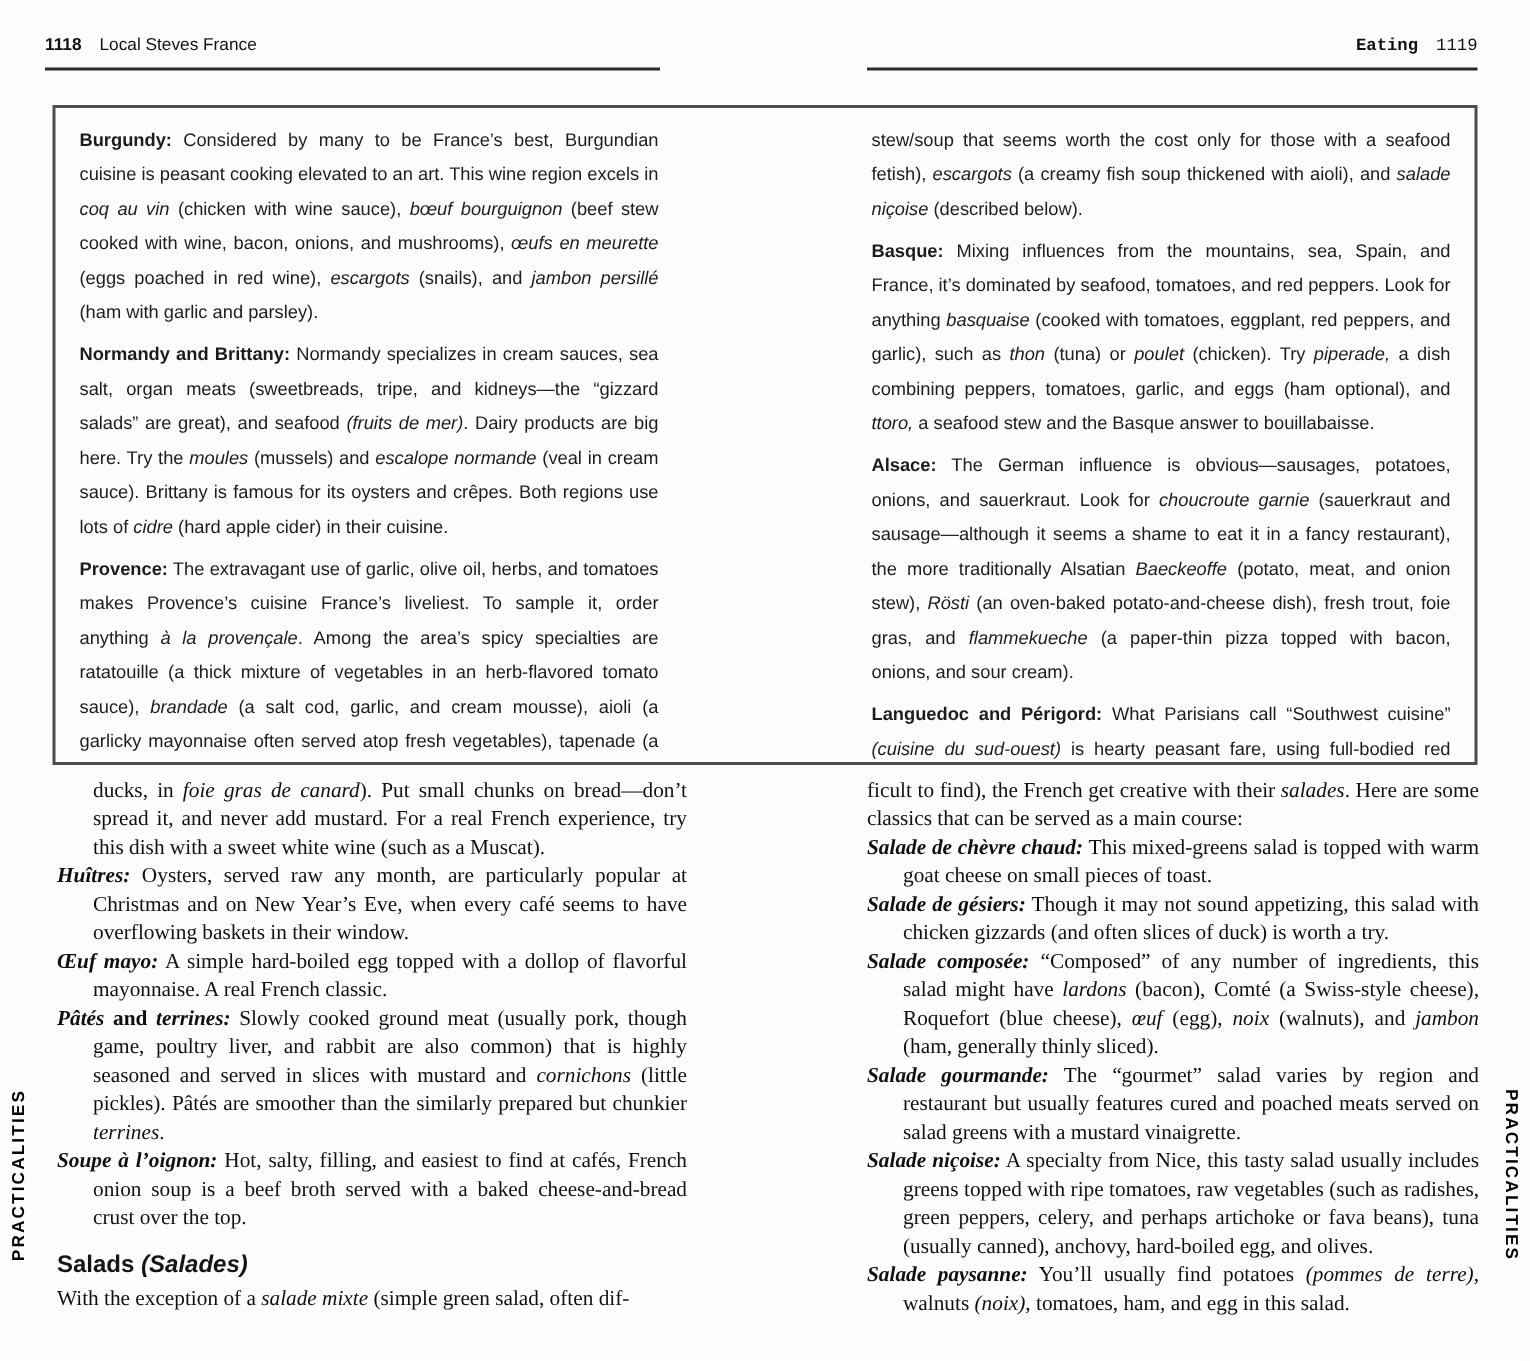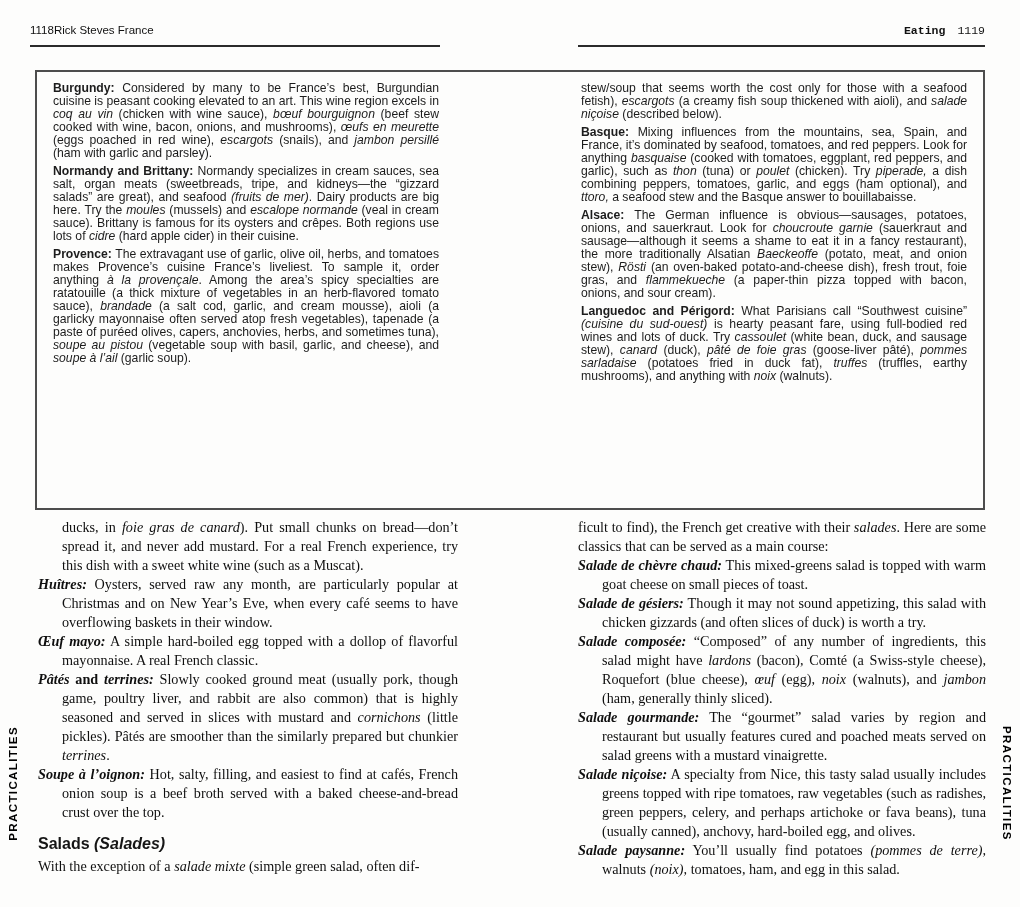--- a/index.html
+++ b/index.html
@@ -6,39 +6,39 @@
   html,body { background:#ffffff; }
   .page {
     position:relative; width:1020px; height:907px; margin:0 auto;
     background:#fdfdfc; color:#1a1a1a; overflow:hidden;
     font-family:"Liberation Sans", sans-serif;
   }
   
   .running-head { position:absolute; top:24px; font-size:11.5px; color:#111; white-space:nowrap; }
   .rh-left { left:30px; }
   .rh-right { right:35px; text-align:right;font-family:Liberation Mono, monospace; }
-  .rh-left .pagenum { margin-right:0; }
+  .rh-left .pagenum { margin-right:12px;font-weight:bold; }
   .rh-right .pagenum { margin-left:12px; }
   .rh-right .section-title { font-weight:bold; }
   .rule { position:absolute; top:45px; height:2px; background:#2b2b2b; }
   .rule-left  { left:30px;  width:410px; }
   .rule-right { left:578px; width:407px; }
 
   
   .box {
     position:absolute; left:35px; top:70px; width:950px; height:440px;
     border:2px solid #4d4d4d; background:#fdfdfc; padding:10px 16px 0 16px; overflow:hidden;
   }
   .box-title {
     width:386px; text-align:center; font-size:17.5px; font-weight:bold;
     color:#3d3d3d; margin:8px 0 10px 0; letter-spacing:.2px;
   }
   .box-cols { display:flex; justify-content:space-between; }
   .box-col {
-    width:386px; font-size:12.2px; line-height:13px; text-align:justify; color:#1c1c1c;
+    width:386px; font-size:12.2px; line-height:23px; text-align:justify; color:#1c1c1c;
   }
   .box-col p { margin:0 0 5px 0; }
 
   
   .body-col {
     position:absolute; top:518px;
     font-family:"Liberation Serif", serif; font-size:14.2px; line-height:19px;
     text-align:justify; color:#0f0f0f;
   }
   .body-left  { left:38px;  width:420px; }
@@ -58,21 +58,21 @@
   }
   .vtab-left  { left:7px;  writing-mode:vertical-rl; transform:rotate(180deg); }
   .vtab-right { right:7px; writing-mode:vertical-rl; }
 </style>
 </head>
 <body>
 
 <div class="page">
 
   <div class="running-head rh-left">
-    <span class="pagenum">1118</span><span class="book-title">Rick Steves France</span>
+    <span class="pagenum">1118</span><span class="book-title">Local Steves France</span>
   </div>
   <div class="running-head rh-right">
     <span class="section-title">Eating</span><span class="pagenum">1119</span>
   </div>
   <div class="rule rule-left"></div>
   <div class="rule rule-right"></div>
 
   <div class="box">
     <div class="box-cols">
       <div class="box-col">

